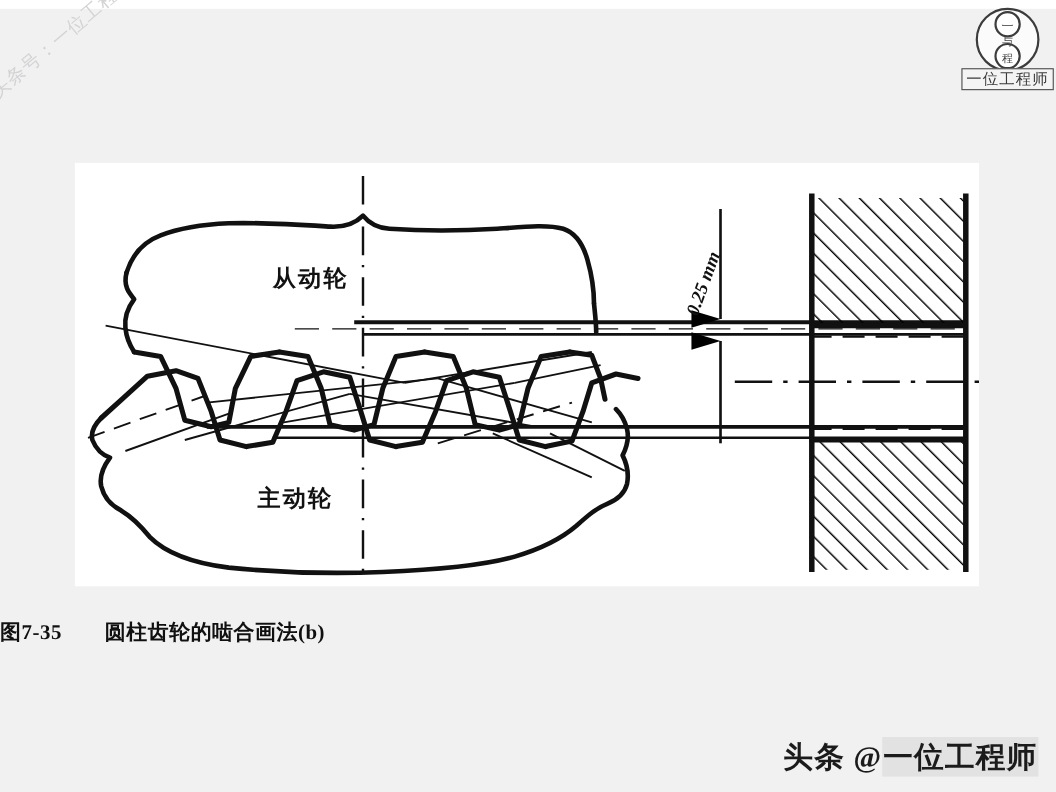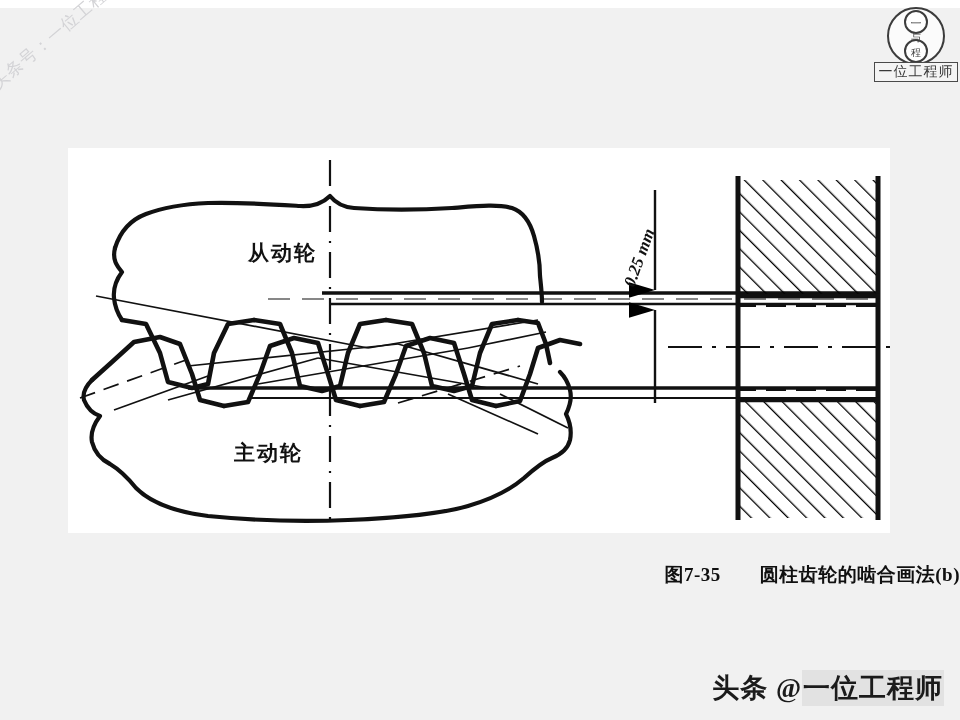--- a/index.html
+++ b/index.html
@@ -45,21 +45,21 @@
   .panel{
     position:absolute;left:68px;top:148px;
     width:822px;height:385px;
     background:#ffffff;
   }
   .panel svg{display:block;}
 
   
   .caption{
     position:absolute;left:0;top:562px;width:960px;
-    text-align:right;
+    text-align:left;
     font-family:"Liberation Serif", serif;
     font-size:19px;font-weight:bold;color:#101010;
     letter-spacing:0.5px;
   }
 
   
   .brand{
     position:absolute;right:16px;bottom:14px;
     font-family:"Liberation Serif", serif;
     font-size:27px;font-weight:bold;color:#1b1b1b;

